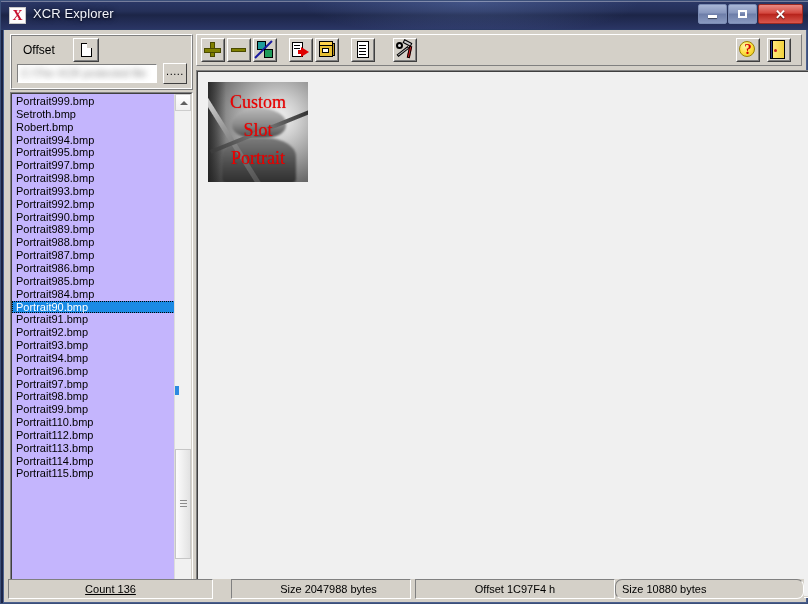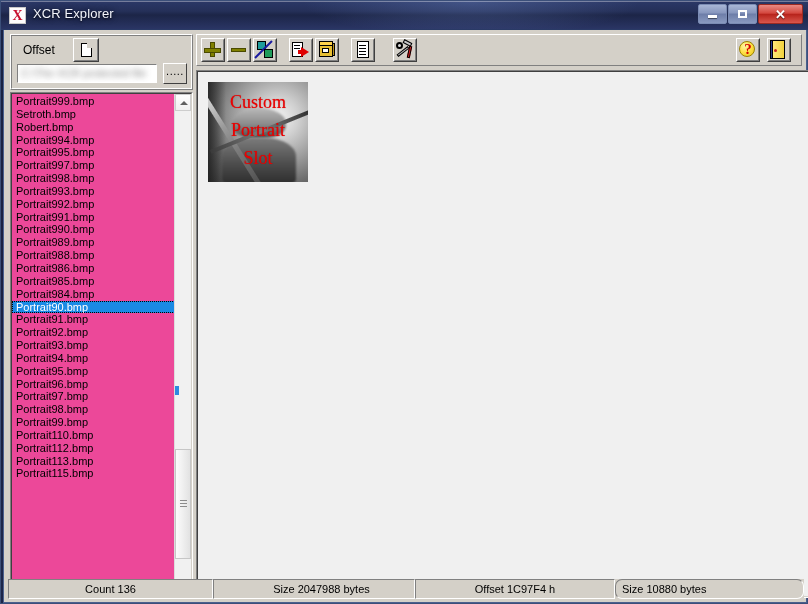--- a/index.html
+++ b/index.html
@@ -248,21 +248,21 @@
     background: #ffffff;
     border: 1px solid;
     border-color: #808080 #ffffff #ffffff #808080;
   }
   #list-frame-in {
     position: absolute;
     inset: 0;
     border: 1px solid;
     border-color: #404040 #d4d0c8 #d4d0c8 #404040;
     overflow: hidden;
-    background: #ec4899;
+    background: #c4b5fd;
   }
   #file-list {
     position: absolute;
     left: 0; top: 0;
     width: 163px;
     height: 100%;
     overflow: hidden;
     padding-top: 1px;
     box-sizing: border-box;
   }
@@ -692,22 +692,22 @@
     border-color: #808080 #ffffff #ffffff #808080;
     font-size: 11px;
     line-height: 18px;
     color: #000;
     white-space: nowrap;
     overflow: hidden;
   }
   .status-cell.center { text-align: center; }
   .status-cell.left   { text-align: left; padding-left: 6px; border-radius: 7px; }
 
-  #st0 { left: 0px;   width: 205px; }
-  #st1 { left: 205px; width: 202px; padding-left: 15px; }
+  #st0 { left: 0px;   width: 205px; text-decoration: underline; }
+  #st1 { left: 223px; width: 180px; padding-left: 15px; }
   #st2 { left: 407px; width: 200px; }
   #st3 { left: 607px; width: 189px; }
 </style>
 </head>
 <body>
 
 <div id="desktop"></div>
 
 <div id="window">
 
@@ -756,40 +756,40 @@
           <div id="file-list">
               <div class="file-item">Portrait999.bmp</div>
               <div class="file-item">Setroth.bmp</div>
               <div class="file-item">Robert.bmp</div>
               <div class="file-item">Portrait994.bmp</div>
               <div class="file-item">Portrait995.bmp</div>
               <div class="file-item">Portrait997.bmp</div>
               <div class="file-item">Portrait998.bmp</div>
               <div class="file-item">Portrait993.bmp</div>
               <div class="file-item">Portrait992.bmp</div>
-              <div class="file-item">Portrait991.bmp</div>
               <div class="file-item">Portrait990.bmp</div>
               <div class="file-item">Portrait989.bmp</div>
               <div class="file-item">Portrait988.bmp</div>
+              <div class="file-item">Portrait987.bmp</div>
               <div class="file-item">Portrait986.bmp</div>
               <div class="file-item">Portrait985.bmp</div>
               <div class="file-item">Portrait984.bmp</div>
               <div class="file-item selected">Portrait90.bmp</div>
               <div class="file-item">Portrait91.bmp</div>
               <div class="file-item">Portrait92.bmp</div>
               <div class="file-item">Portrait93.bmp</div>
               <div class="file-item">Portrait94.bmp</div>
-              <div class="file-item">Portrait95.bmp</div>
               <div class="file-item">Portrait96.bmp</div>
               <div class="file-item">Portrait97.bmp</div>
               <div class="file-item">Portrait98.bmp</div>
               <div class="file-item">Portrait99.bmp</div>
               <div class="file-item">Portrait110.bmp</div>
               <div class="file-item">Portrait112.bmp</div>
               <div class="file-item">Portrait113.bmp</div>
+              <div class="file-item">Portrait114.bmp</div>
               <div class="file-item">Portrait115.bmp</div>
             </div>
 
           <div id="list-scroll">
             <div class="sb-btn" id="sb-up">
               <div class="arrow-up"></div>
             </div>
             <div id="sb-marker"></div>
             <div id="sb-thumb">
               <div class="grip"></div>
@@ -893,22 +893,22 @@
       <div id="preview-frame">
         <div id="preview-frame-in">
           <div id="preview-image">
             <div class="shape-dark-l"></div>
             <div class="shape-helm"></div>
             <div class="shape-body"></div>
             <div class="shape-spear"></div>
             <div class="shape-spear2"></div>
             <div id="preview-caption">
               <span>Custom</span>
+              <span>Slot</span>
               <span>Portrait</span>
-              <span>Slot</span>
             </div>
           </div>
         </div>
       </div>
 
       <div id="statusbar">
         <div class="status-cell center" id="st0">Count 136</div>
         <div class="status-cell center" id="st1">Size 2047988 bytes</div>
         <div class="status-cell center" id="st2">Offset 1C97F4 h</div>
         <div class="status-cell left" id="st3">Size 10880 bytes</div>

